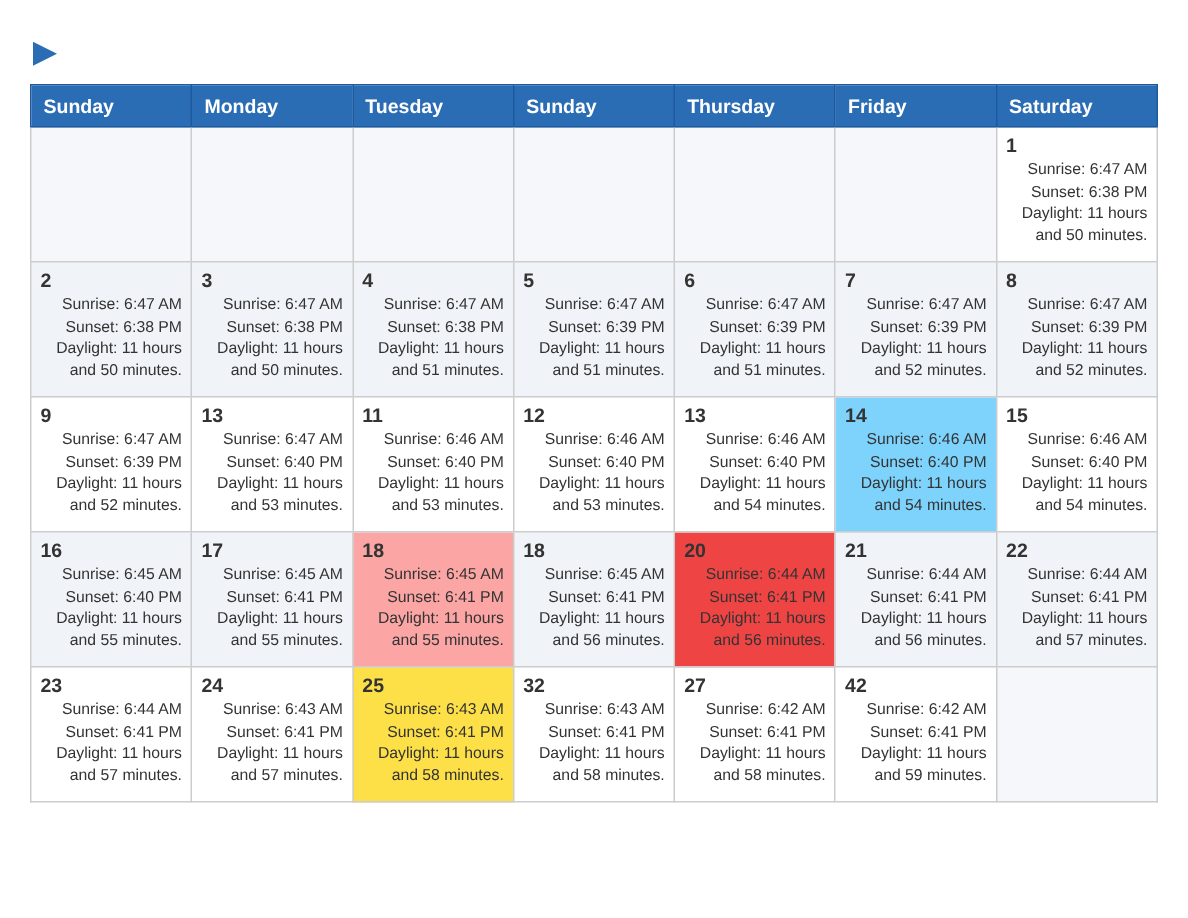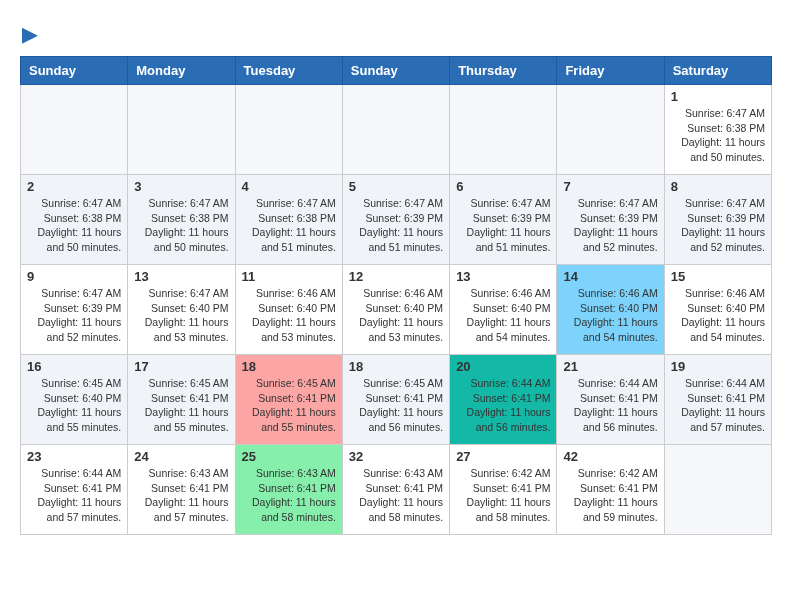--- a/index.html
+++ b/index.html
@@ -266,36 +266,36 @@
 Daylight: 11 hours
 and 55 minutes.</div>
         </td>
         <td style="background: rgb(240, 244, 248);">
           <span class="day-number">18</span>
           <div class="day-info" style="white-space: pre-line;">Sunrise: 6:45 AM
 Sunset: 6:41 PM
 Daylight: 11 hours
 and 56 minutes.</div>
         </td>
-        <td style="background: #14b8a6; margin-left: 32px;">
+        <td style="background: #ef4444; margin-left: 32px;">
           <span class="day-number">20</span>
           <div class="day-info" style="white-space: pre-line;">Sunrise: 6:44 AM
 Sunset: 6:41 PM
 Daylight: 11 hours
 and 56 minutes.</div>
         </td>
         <td style="background: rgb(240, 244, 248);">
           <span class="day-number">21</span>
           <div class="day-info" style="white-space: pre-line;">Sunrise: 6:44 AM
 Sunset: 6:41 PM
 Daylight: 11 hours
 and 56 minutes.</div>
         </td>
         <td style="background: rgb(240, 244, 248);">
-          <span class="day-number">19</span>
+          <span class="day-number">22</span>
           <div class="day-info" style="white-space: pre-line;">Sunrise: 6:44 AM
 Sunset: 6:41 PM
 Daylight: 11 hours
 and 57 minutes.</div>
         </td>
       </tr>
       <tr class="week-row">
         <td style="background: rgb(255, 255, 255);">
           <span class="day-number">23</span>
           <div class="day-info" style="white-space: pre-line;">Sunrise: 6:44 AM
@@ -303,21 +303,21 @@
 Daylight: 11 hours
 and 57 minutes.</div>
         </td>
         <td style="background: rgb(255, 255, 255);">
           <span class="day-number">24</span>
           <div class="day-info" style="white-space: pre-line;">Sunrise: 6:43 AM
 Sunset: 6:41 PM
 Daylight: 11 hours
 and 57 minutes.</div>
         </td>
-        <td style="background: #86efac;">
+        <td style="background: #fde047;">
           <span class="day-number">25</span>
           <div class="day-info" style="white-space: pre-line;">Sunrise: 6:43 AM
 Sunset: 6:41 PM
 Daylight: 11 hours
 and 58 minutes.</div>
         </td>
         <td style="background: rgb(255, 255, 255);">
           <span class="day-number">32</span>
           <div class="day-info" style="white-space: pre-line;">Sunrise: 6:43 AM
 Sunset: 6:41 PM

